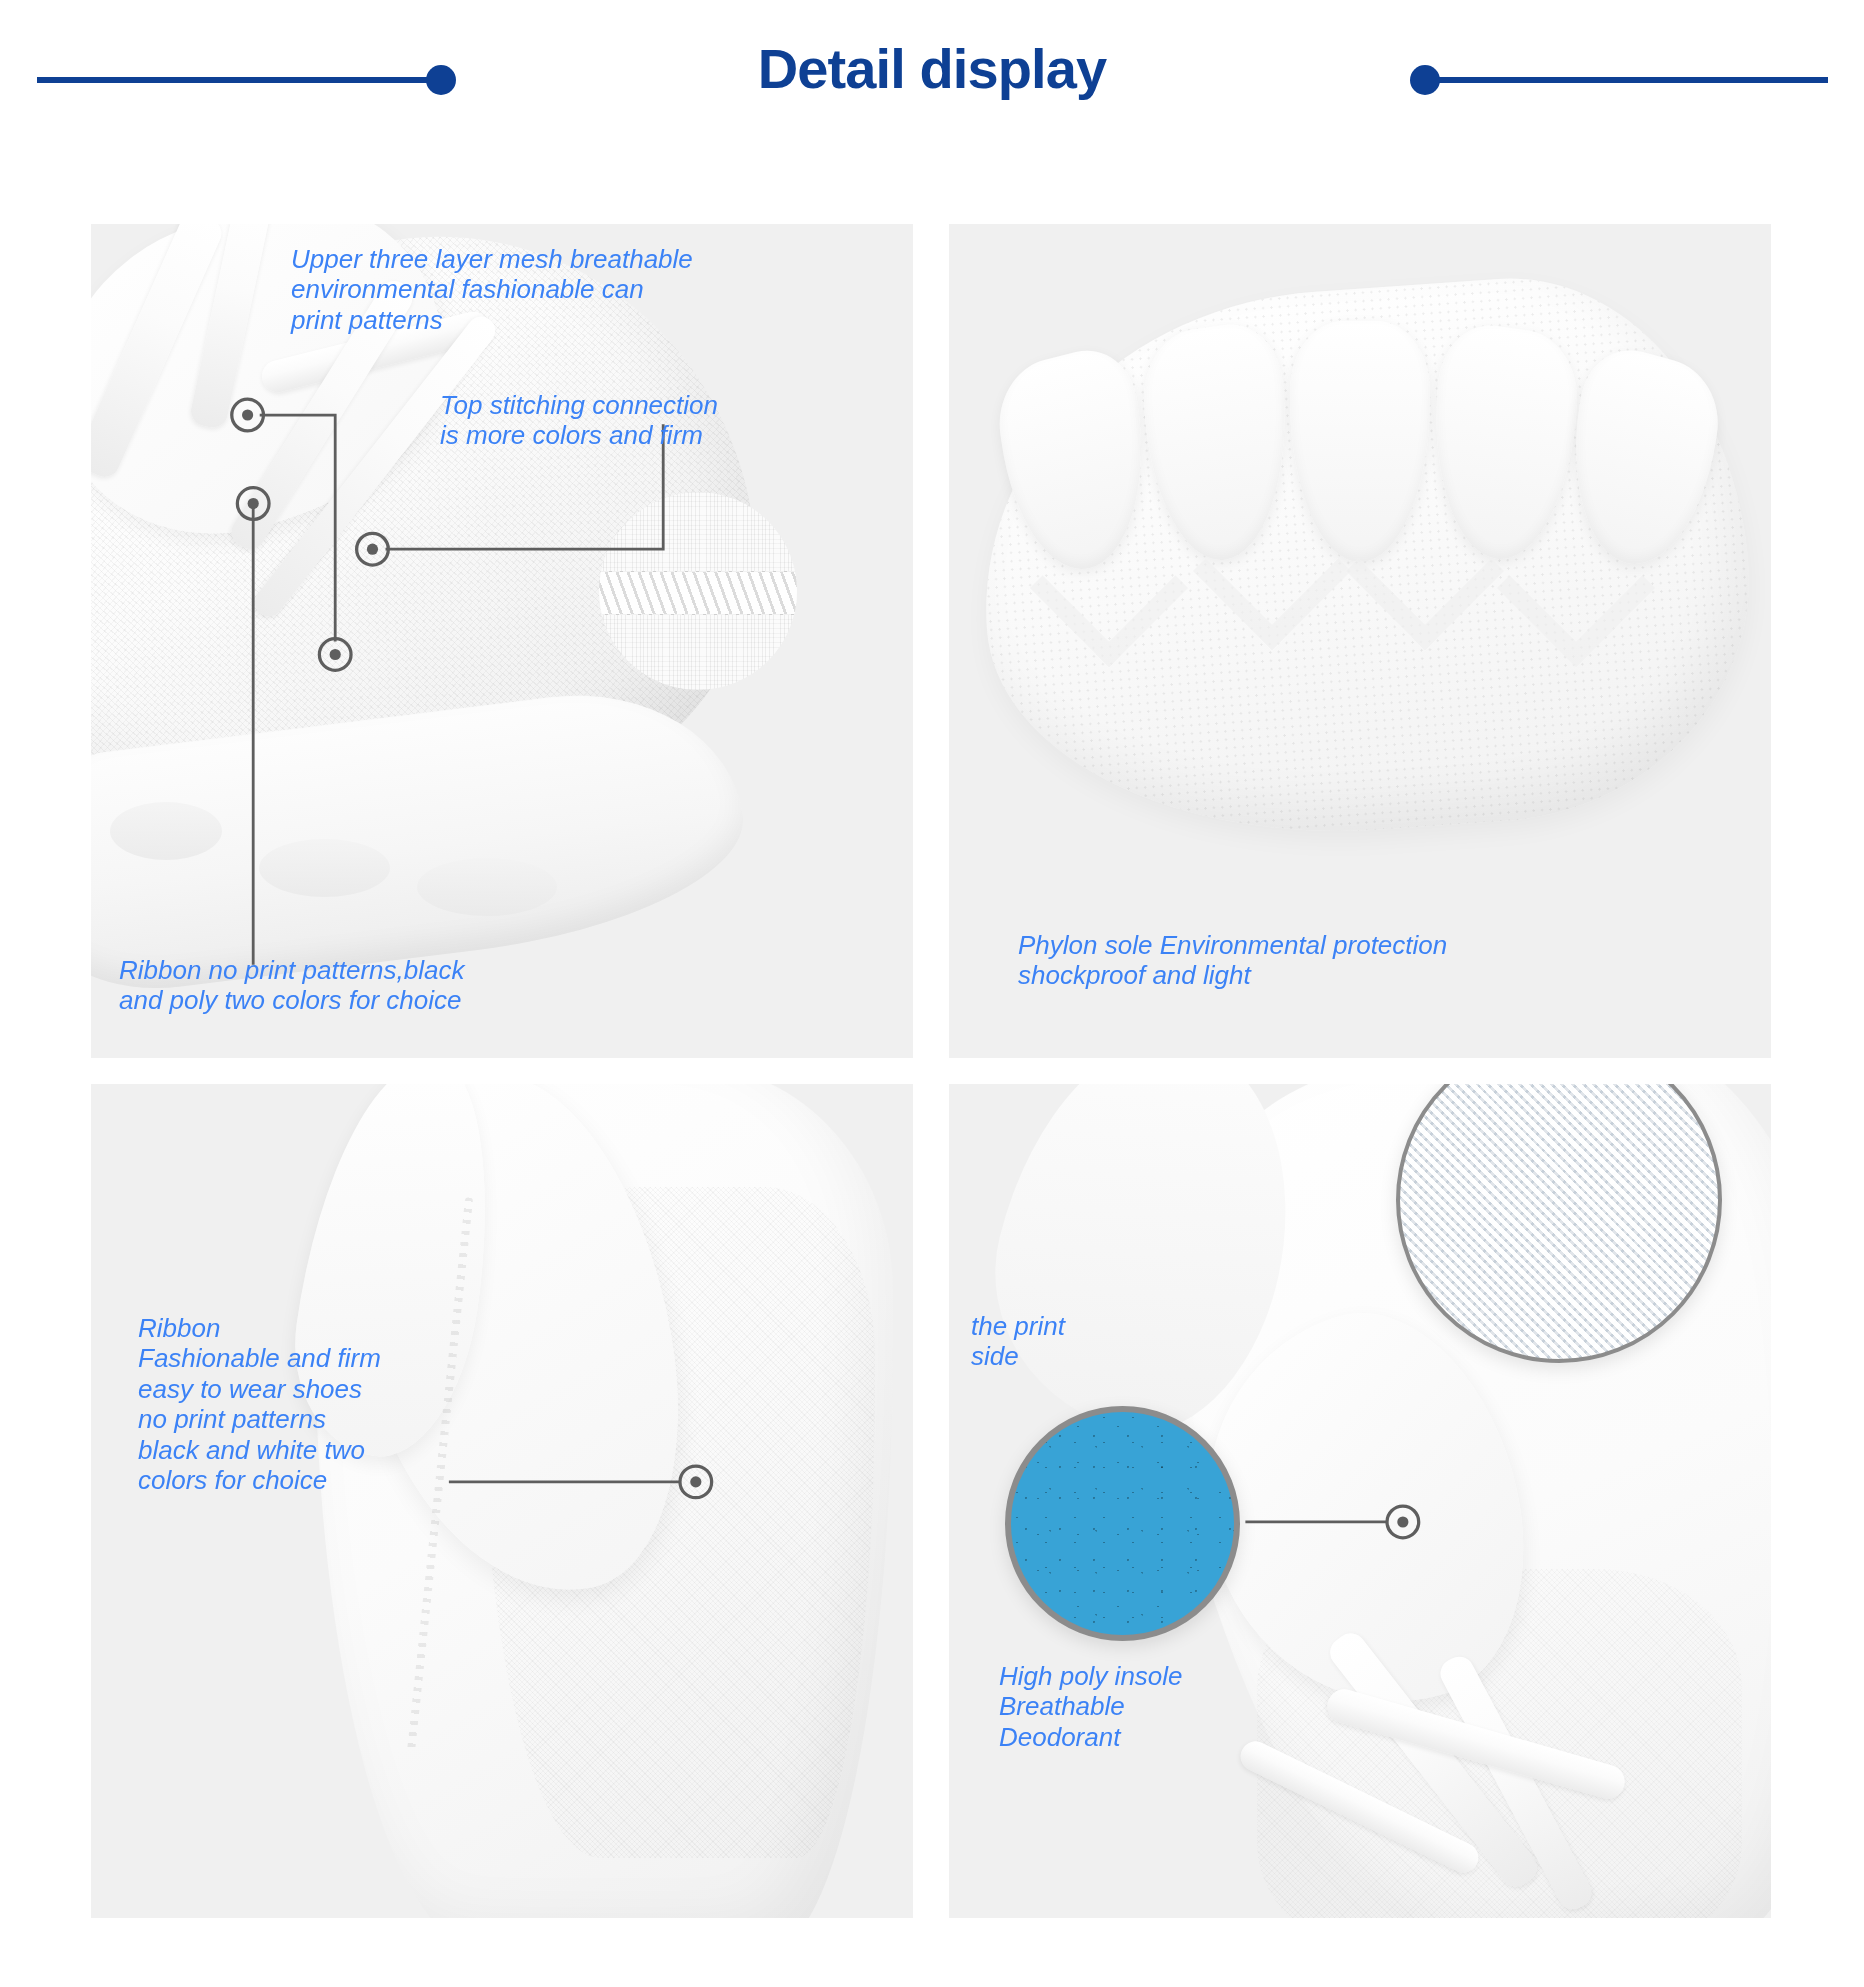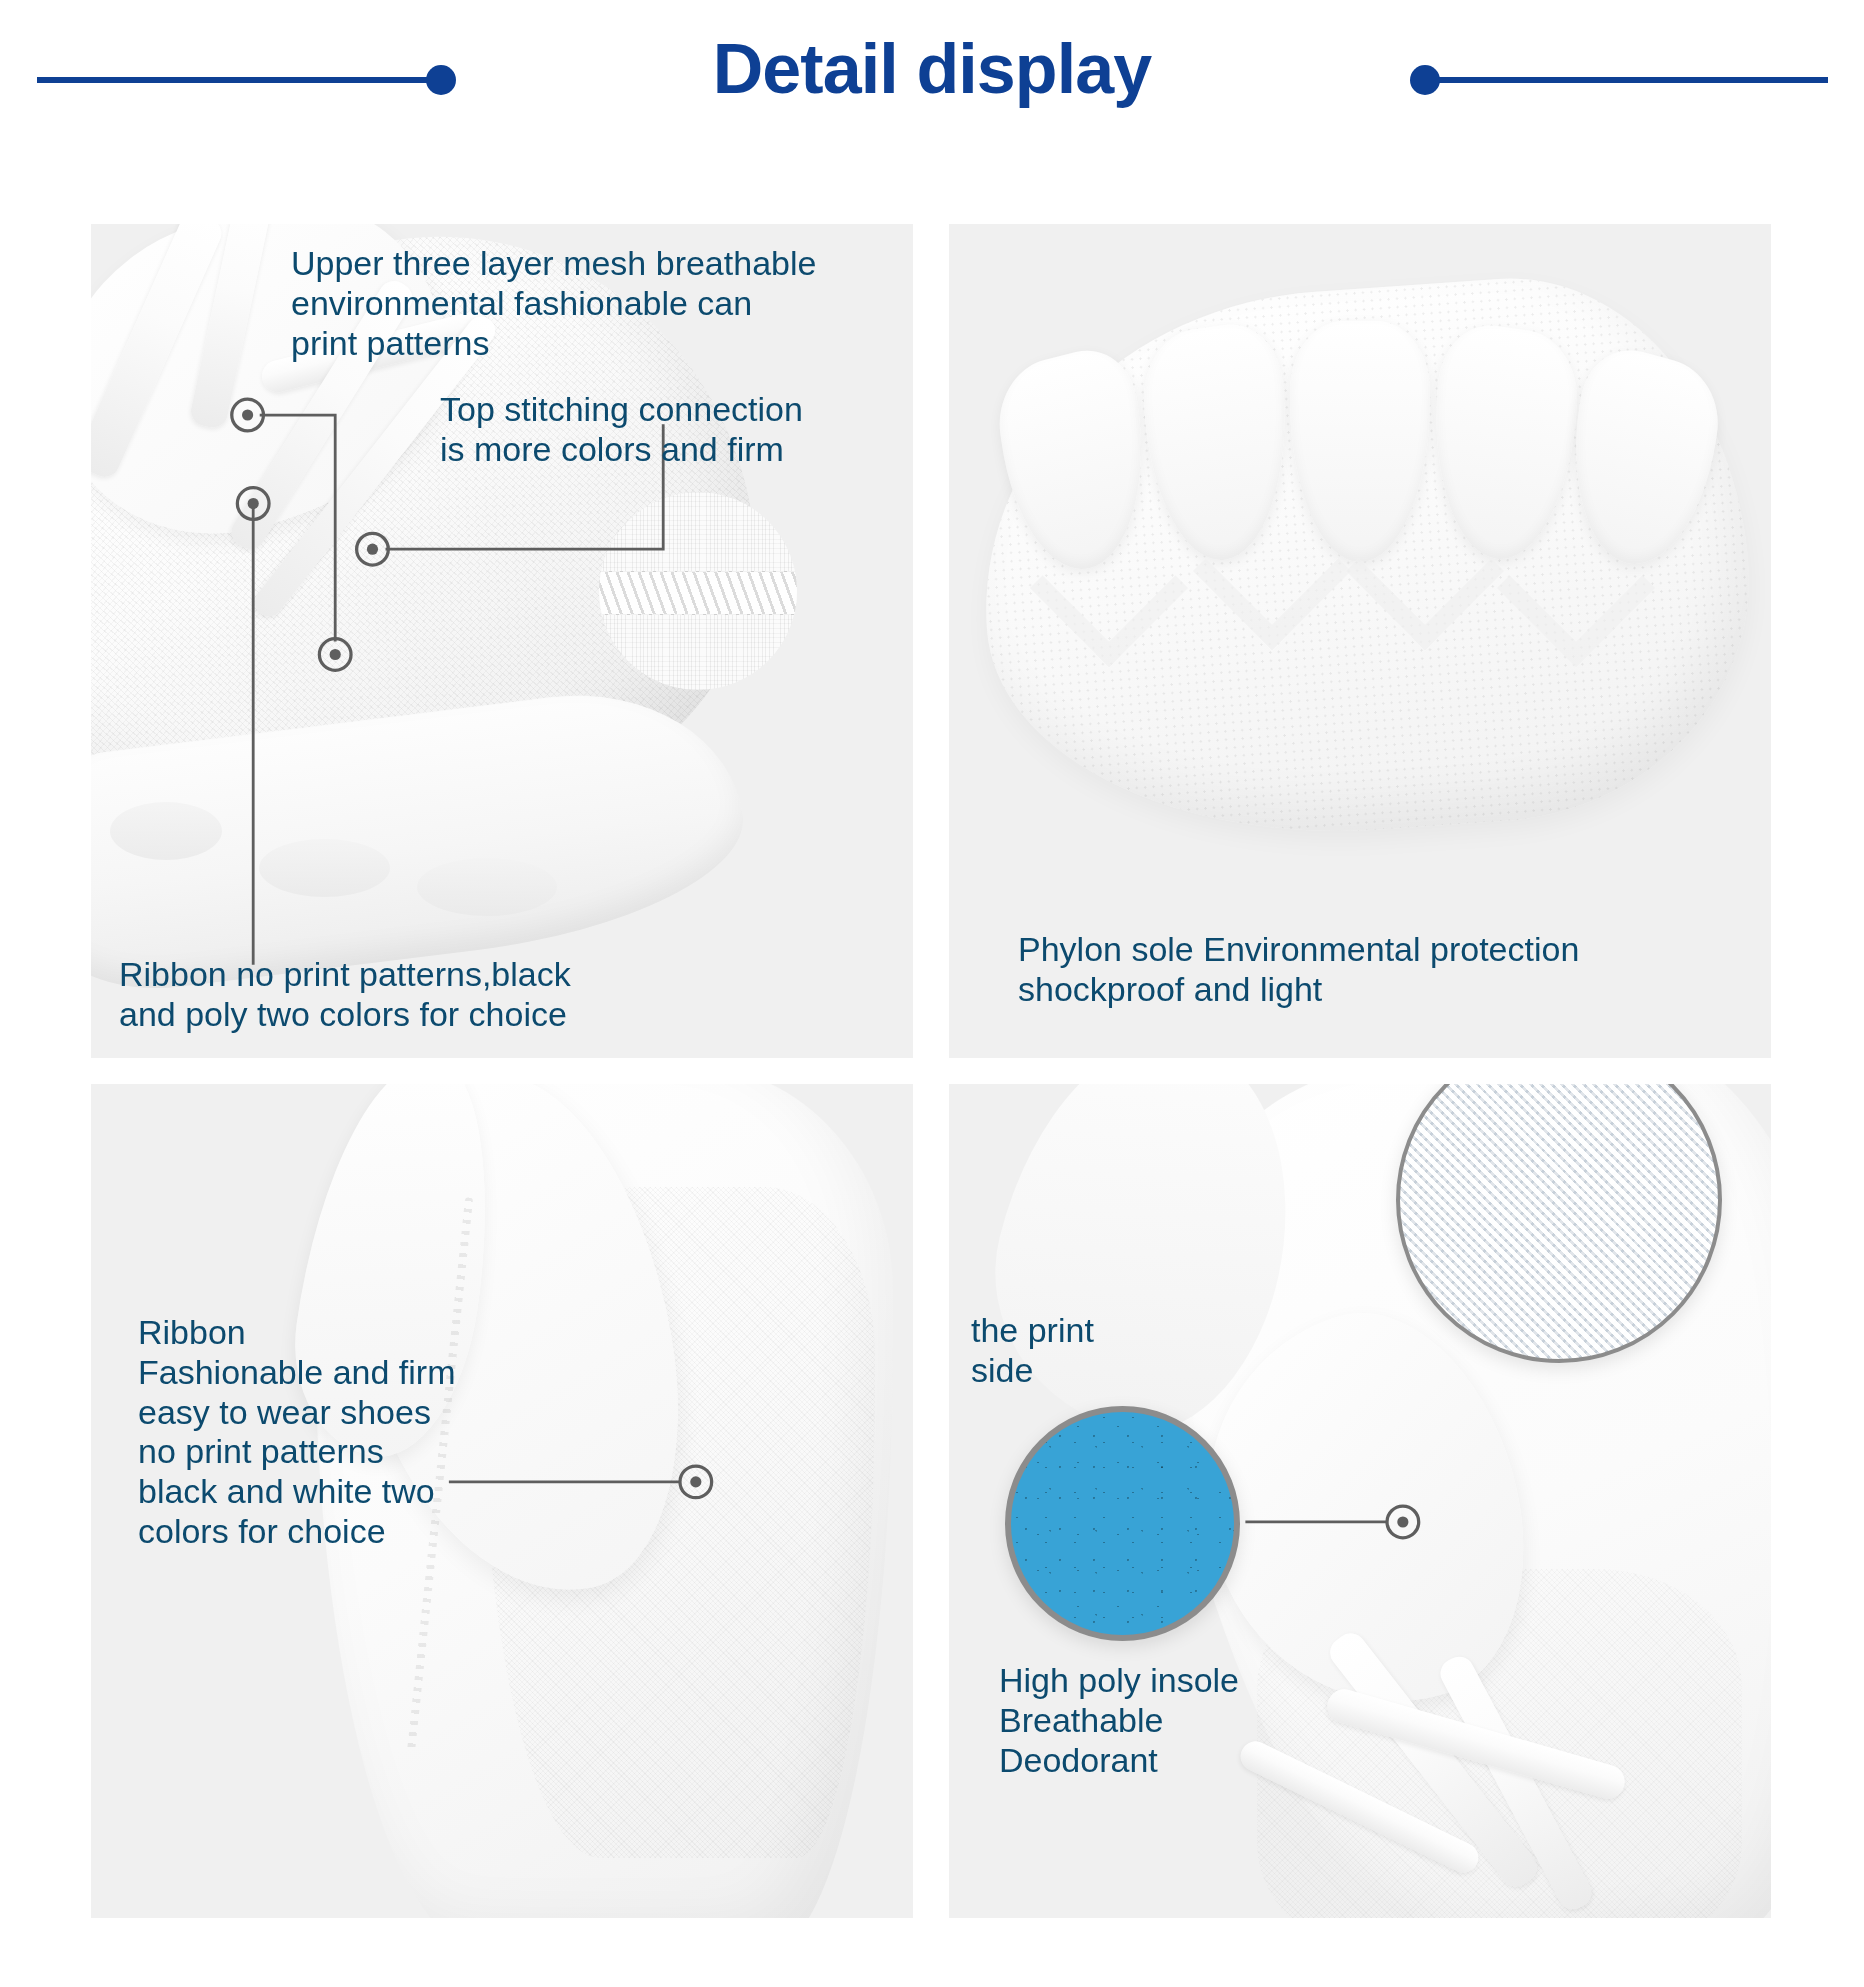--- a/index.html
+++ b/index.html
@@ -22,21 +22,21 @@
   .rule-right { left:1436px; width:392px; }
   .rule-dot {
     position:absolute; top:65px; width:30px; height:30px;
     border-radius:50%; background:#0e4094;
   }
   .dot-left  { left:426px; }
   .dot-right { left:1410px; }
   .page-title {
     position:absolute; left:0; top:13px; width:1864px;
     text-align:center;
-    font-size:70px; font-weight:bold; letter-spacing:-0.9px;
+    font-size:56px; font-weight:bold; letter-spacing:-0.9px;
     color:#0e4094;
     line-height:112px;
   }
 
   
   .panel {
     position:absolute;
     background:#f0f0f0;
     overflow:hidden;
   }
@@ -252,25 +252,26 @@
     position:absolute; left:0; top:0; width:100%; height:100%;
     pointer-events:none;
   }
   .cap { stroke:#5e5e5e; stroke-width:3; fill:none; }
   .cdot-o { fill:none; stroke:#5e5e5e; stroke-width:3.5; }
   .cdot-i { fill:#5e5e5e; }
 
   
   .cap-text {
     position:absolute;
-    color:#0c4a6e;
-    font-size:34px;
+    color:#3b82f6;
+    font-size:26px;
     line-height:1.17;
     white-space:pre-line;
     font-family:"Liberation Sans", sans-serif;
+    font-style:italic;
   }
   #p1-text-a { left:291px; top:244px; width:634px; }
   #p1-text-b { left:440px; top:390px; width:447px; }
   #p1-text-c { left:119px; top:955px; width:559px; }
   #p2-text   { left:1018px;top:930px;  width:708px; }
   #p3-text   { left:138px; top:1313px; width:410px; }
   #p4-text-a { left:971px;top:1311px; width:205px; }
   #p4-text-b { left:999px;top:1661px; width:317px; }
 </style>
 </head>

